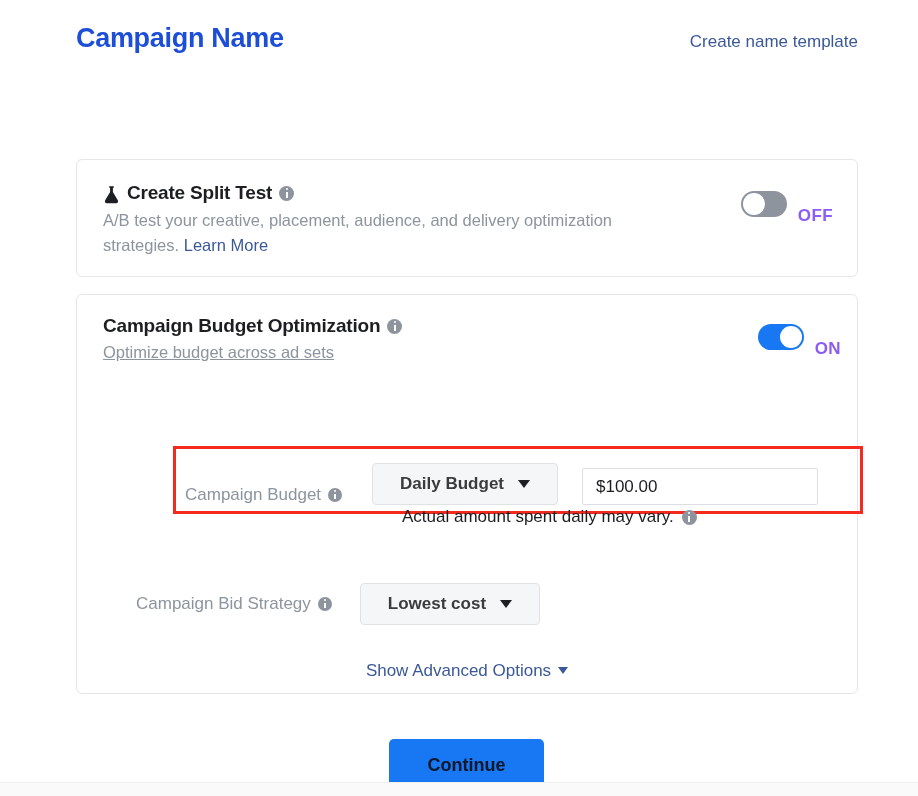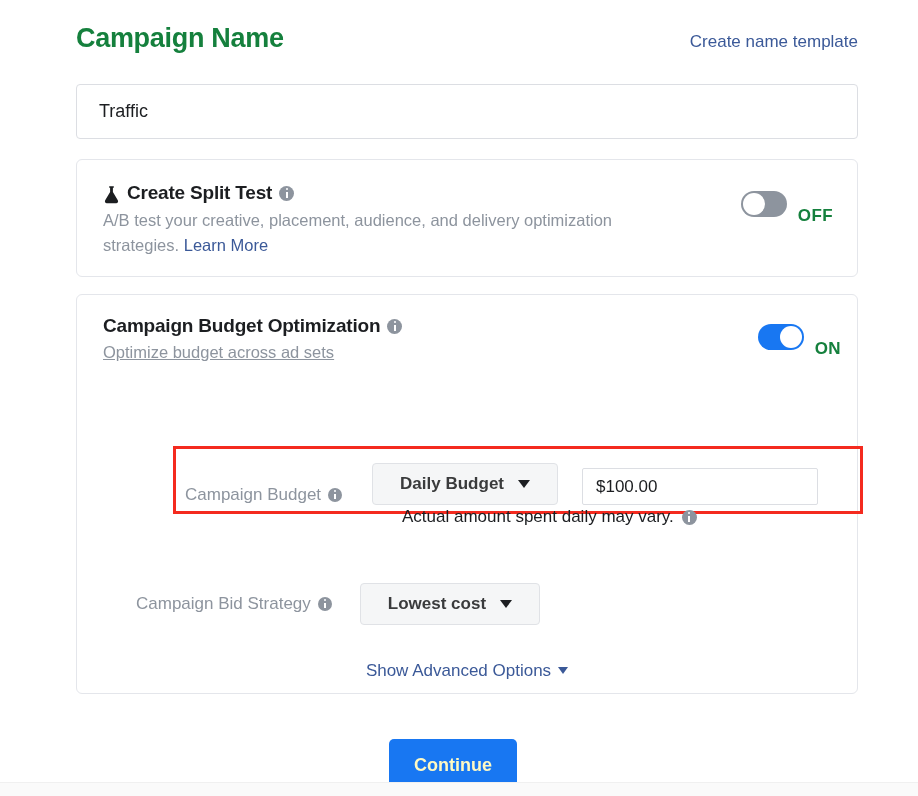--- a/index.html
+++ b/index.html
@@ -44,21 +44,21 @@
     height: 44px;
     display: flex;
     align-items: baseline;
     justify-content: space-between;
   }
 
   .page-title {
     font-size: 27px;
     font-weight: bold;
     letter-spacing: -0.3px;
-    color: #15803d;
+    color: #1d4ed8;
     line-height: 32px;
   }
 
   .create-name-template {
     font-size: 17px;
     color: #3b5998;
     line-height: 22px;
     cursor: pointer;
   }
 
@@ -205,21 +205,21 @@
     height: 22px;
     border-radius: 50%;
     background: #ffffff;
   }
   .toggle.off .knob { left: 2px; }
   .toggle.on  .knob { left: 22px; }
 
   .toggle-label {
     font-size: 17px;
     font-weight: bold;
-    color: #15803d;
+    color: #8b5cf6;
     letter-spacing: 0.4px;
     margin-top: 24px;
   }
 
   
   .cbo-inner { position: relative; height: 100%; padding: 20px 24px 0 26px; }
 
   .cbo-title {
     font-size: 19px;
     font-weight: bold;
@@ -345,43 +345,42 @@
     border-top: 7px solid #3b5998;
     margin-left: 7px;
     vertical-align: 2px;
   }
 
   
   .continue-btn {
     position: absolute;
     left: 389px;
     top: 739px;
-    width: 128px;
+    width: 155px;
     height: 53px;
     background: #1877f2;
     border: none;
     border-radius: 5px;
-    color: #fef9c3;
+    color: #0f172a;
     font-family: "Liberation Sans", sans-serif;
     font-size: 18px;
     font-weight: bold;
     cursor: pointer;
   }
 </style>
 </head>
 <body>
 
 <div class="page">
 
   <div class="header-row">
     <div class="page-title">Campaign Name</div>
     <div class="create-name-template">Create name template</div>
   </div>
 
-  <div class="name-input" title="Campaign Name">Traffic</div>
 
   <div class="card card-split">
     <div class="split-inner">
 
       <div class="split-title-row">
         <span class="flask-icon">
           <svg width="17" height="19" viewBox="0 0 17 19">
             <path d="M6.2 1.2h4.6v1.5H9.9v4.4l4.9 8.1c.8 1.3-.1 3-1.6 3H3.8c-1.5 0-2.4-1.7-1.6-3l4.9-8.1V2.7H6.2V1.2z" fill="#1c1e21"></path>
           </svg>
         </span>

